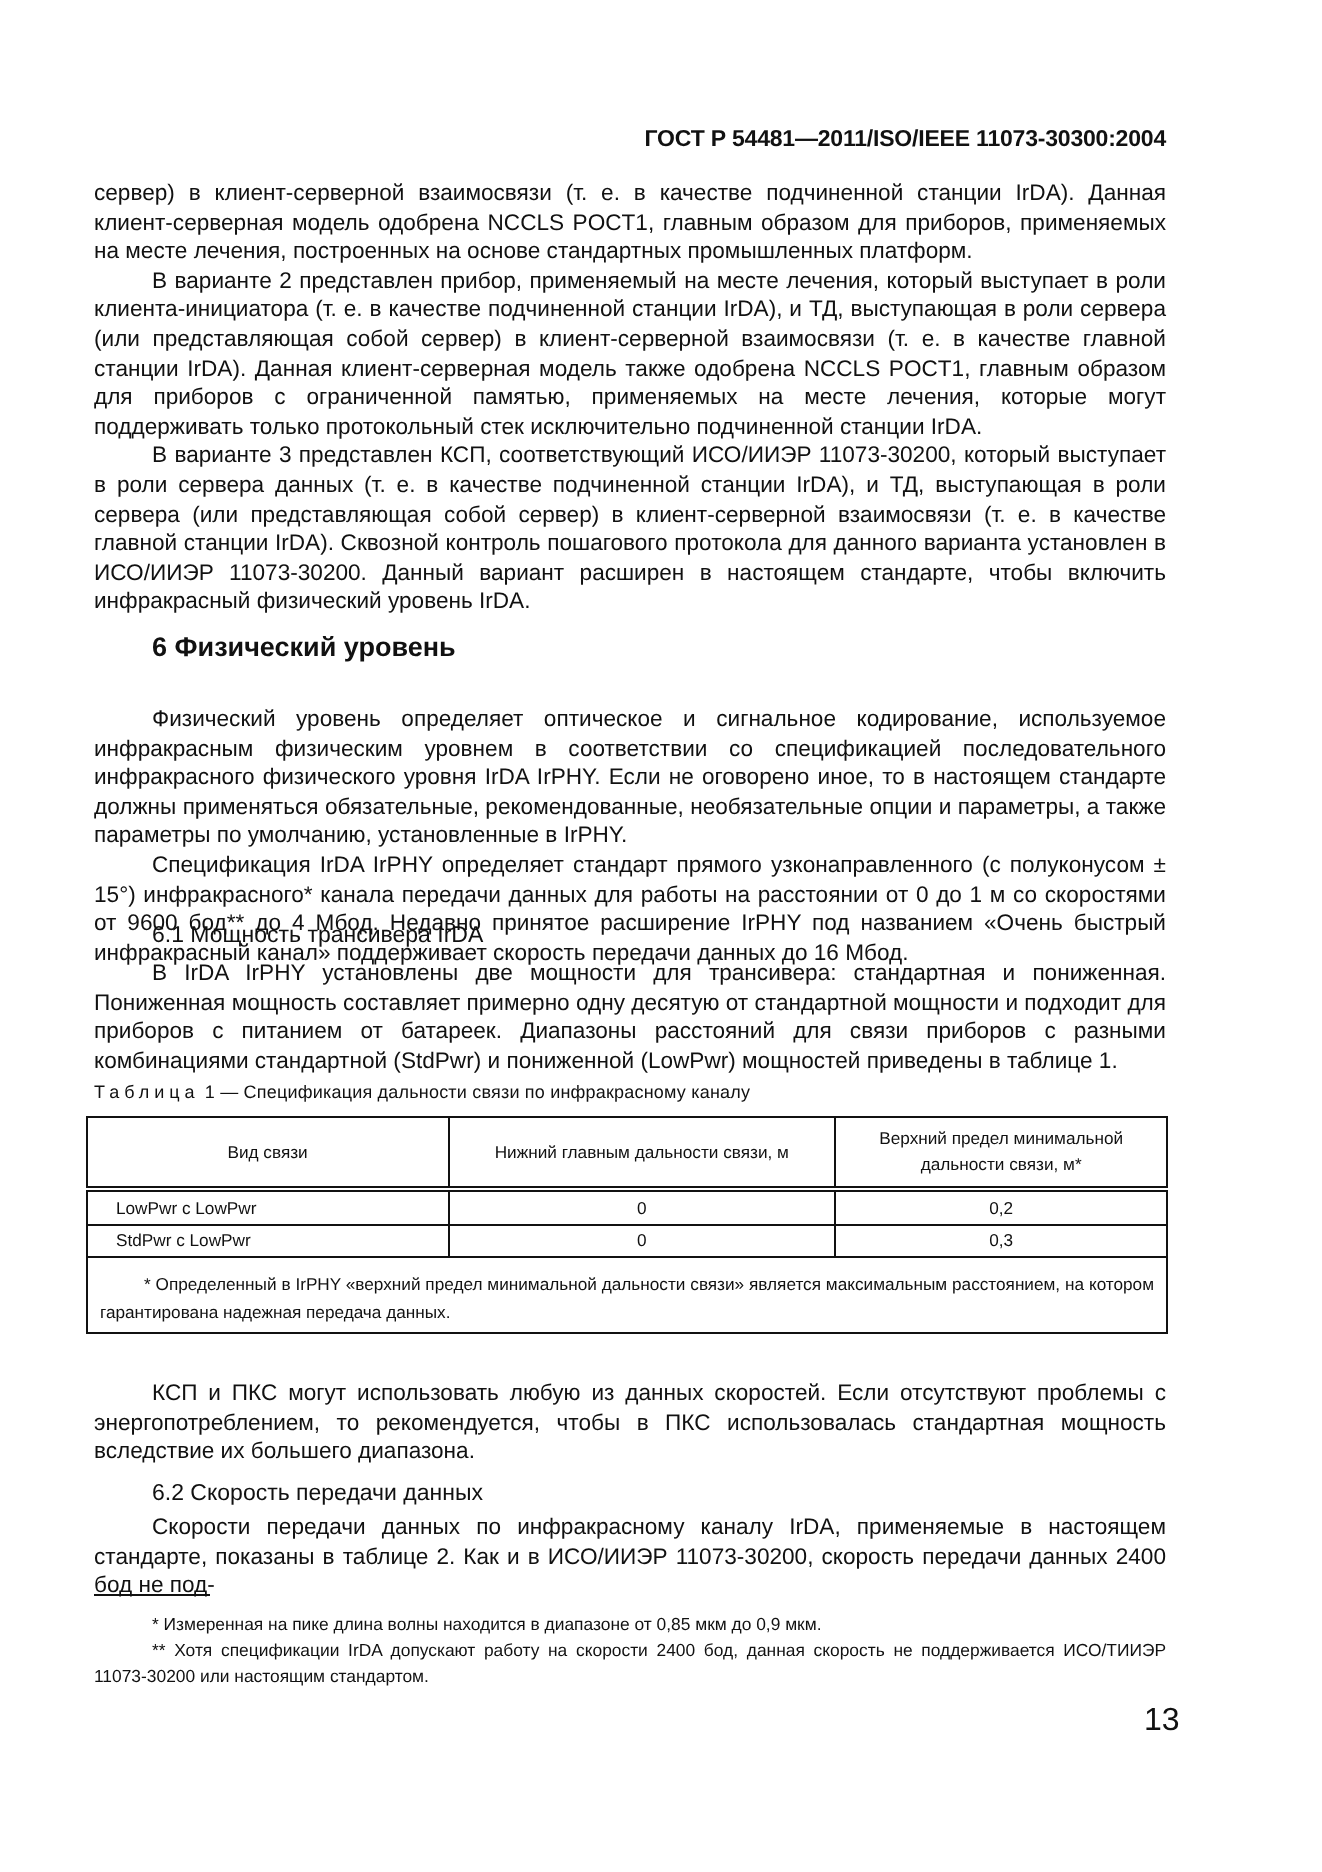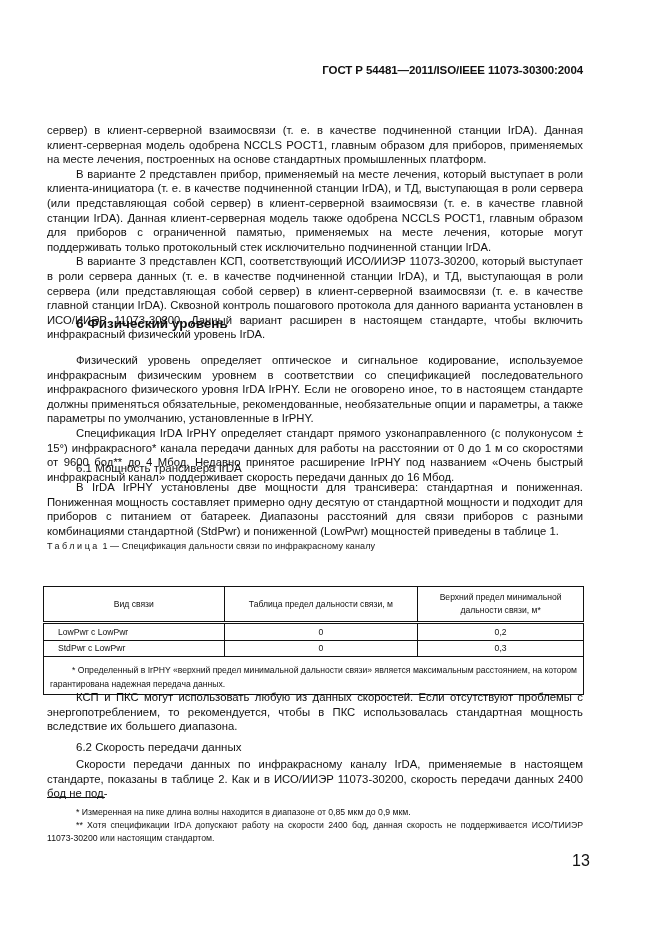--- a/index.html
+++ b/index.html
@@ -7,42 +7,42 @@
          font-family: "Liberation Sans", sans-serif; color: #111; }
   .page { position: absolute; left: 0; top: 0; width: 661px; height: 812px; }
   .hdr { position: absolute; top: 64px; right: 78px; font-size: 11.5px; font-weight: bold; letter-spacing: -0.1px; }
   .body { position: absolute; left: 47px; width: 536px; font-size: 11.3px; line-height: 14.6px; text-align: justify; }
   .body p { margin: 0; text-indent: 29px; }
   .body p.noind { text-indent: 0; }
   .h1 { position: absolute; left: 76px; font-size: 13.5px; font-weight: bold; }
   .h2 { position: absolute; left: 76px; font-size: 11.5px; font-weight: normal; }
   .tcap { position: absolute; left: 47px; top: 541px; font-size: 9px; letter-spacing: 0.1px; }
   .tcap .sp { letter-spacing: 2.5px; }
-  table.t1 { position: absolute; left: 43px; top: 586px; width: 541px; border-collapse: collapse; font-size: 8.6px; }
+  table.t1 { position: absolute; left: 43px; top: 558px; width: 541px; border-collapse: collapse; font-size: 8.6px; }
   table.t1 td, table.t1 th { border: 1px solid #111; padding: 0; font-weight: normal; }
   table.t1 th { height: 34px; text-align: center; vertical-align: middle; line-height: 13px; }
   table.t1 thead tr th { border-bottom: 3px double #111; }
   table.t1 td { height: 15.5px; }
   table.t1 td.c0 { text-align: left; padding-left: 14px; }
   table.t1 td.cc { text-align: center; }
   table.t1 td.note { height: 31px; padding: 4px 6px 2px 6px; text-align: justify; line-height: 14px; font-size: 8.6px; }
   table.t1 td.note span.ind { display: inline-block; width: 22px; }
   .fnrule { position: absolute; left: 47px; top: 797px; width: 58px; border-top: 1px solid #111; }
   .fn { position: absolute; left: 47px; width: 536px; font-size: 8.7px; line-height: 13px; text-align: justify; }
   .fn p { margin: 0; text-indent: 29px; }
   .pnum { position: absolute; left: 572px; top: 852px; font-size: 16px; }
 </style>
 </head>
 <body>
 
 <div class="page">
 
   <div class="hdr">ГОСТ Р 54481—2011/ISO/IEEE 11073-30300:2004</div>
 
-  <div class="body" style="top:90px;margin-top:33px;">
+  <div class="body" style="top:90px;">
     <p class="noind">сервер) в клиент-серверной взаимосвязи (т. е. в качестве подчиненной станции IrDA). Данная клиент-серверная модель одобрена NCCLS POCT1, главным образом для приборов, применяемых на месте лечения, построенных на основе стандартных промышленных платформ.</p>
     <p>В варианте 2 представлен прибор, применяемый на месте лечения, который выступает в роли клиента-инициатора (т. е. в качестве подчиненной станции IrDA), и ТД, выступающая в роли сервера (или представляющая собой сервер) в клиент-серверной взаимосвязи (т. е. в качестве главной станции IrDA). Данная клиент-серверная модель также одобрена NCCLS POCT1, главным образом для приборов с ограниченной памятью, применяемых на месте лечения, которые могут поддерживать только протокольный стек исключительно подчиненной станции IrDA.</p>
     <p>В варианте 3 представлен КСП, соответствующий ИСО/ИИЭР 11073-30200, который выступает в роли сервера данных (т. е. в качестве подчиненной станции IrDA), и ТД, выступающая в роли сервера (или представляющая собой сервер) в клиент-серверной взаимосвязи (т. е. в качестве главной станции IrDA). Сквозной контроль пошагового протокола для данного варианта установлен в ИСО/ИИЭР 11073-30200. Данный вариант расширен в настоящем стандарте, чтобы включить инфракрасный физический уровень IrDA.</p>
   </div>
 
   <div class="h1" style="top:316px;">6  Физический уровень</div>
 
   <div class="body" style="top:353px;">
     <p>Физический уровень определяет оптическое и сигнальное кодирование, используемое инфракрасным физическим уровнем в соответствии со спецификацией последовательного инфракрасного физического уровня IrDA IrPHY. Если не оговорено иное, то в настоящем стандарте должны применяться обязательные, рекомендованные, необязательные опции и параметры, а также параметры по умолчанию, установленные в IrPHY.</p>
     <p>Спецификация IrDA IrPHY определяет стандарт прямого узконаправленного (с полуконусом ± 15°) инфракрасного* канала передачи данных для работы на расстоянии от 0 до 1 м со скоростями от 9600 бод** до 4 Мбод. Недавно принятое расширение IrPHY под названием «Очень быстрый инфракрасный канал» поддерживает скорость передачи данных до 16 Мбод.</p>
@@ -60,21 +60,21 @@
 
   <table class="t1">
     <colgroup>
       <col style="width:181px">
         <col style="width:194px">
         <col style="width:166px">
     </colgroup>
     <thead>
       <tr>
         <th>Вид связи</th>
-        <th>Таблица предел дальности связи, м</th>
+        <th>Нижний главным дальности связи, м</th>
         <th style="padding:0 20px;">Верхний предел минимальной дальности связи, м*</th>
       </tr>
     </thead>
     <tbody>
       <tr>
         <td class="c0">LowPwr с LowPwr</td>
         <td class="cc">0</td>
         <td class="cc">0,2</td>
       </tr>
       <tr>

